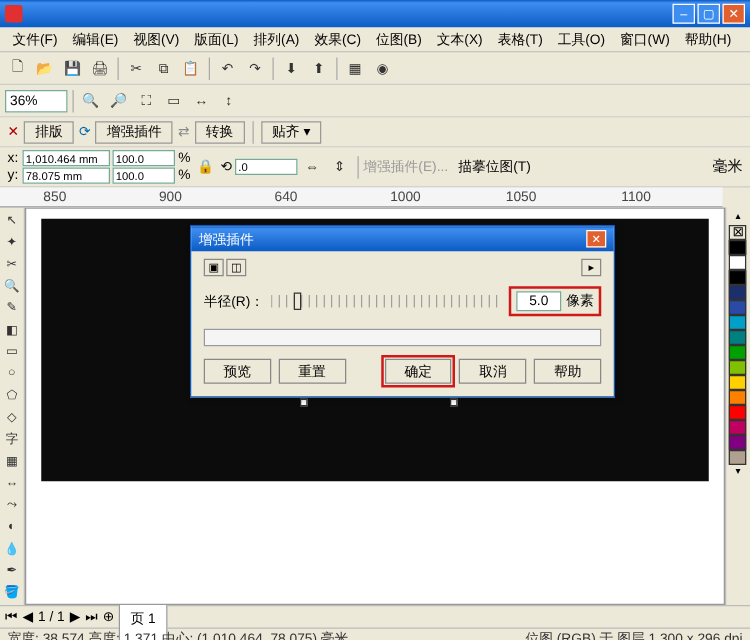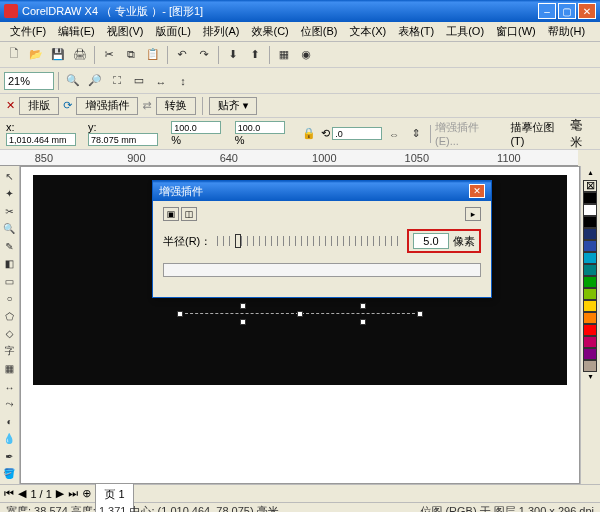--- a/index.html
+++ b/index.html
@@ -11,21 +11,21 @@
 .winbtn.close{background:#e06030}
 .menubar{background:#ece9d8;height:20px;display:flex;align-items:center;padding:0 4px;border-bottom:1px solid #bbb}
 .menuitem{padding:2px 6px;cursor:pointer}
 .toolbar{background:#ece9d8;height:26px;display:flex;align-items:center;padding:2px 4px;border-bottom:1px solid #ccc;gap:2px}
 .tbtn{width:20px;height:20px;border:1px solid transparent;display:flex;align-items:center;justify-content:center;cursor:pointer;color:#333}
 .tsep{width:1px;height:18px;background:#aaa;margin:0 2px}
 .zoombox{width:50px;height:18px;border:1px solid #7a9;background:#fff;padding:0 3px;display:flex;align-items:center}
 .proprow{background:#ece9d8;height:24px;display:flex;align-items:center;padding:2px 6px;border-bottom:1px solid #ccc;gap:4px}
 .propbtn{height:18px;padding:0 8px;border:1px solid #999;background:#ece9d8;cursor:pointer;display:flex;align-items:center}
 .coordrow{background:#ece9d8;display:flex;align-items:center;padding:2px 6px;border-bottom:1px solid #ccc;gap:2px;height:32px}
-.cblock{display:flex;flex-direction:row;gap:1px;font-size:9px}
+.cblock{display:flex;flex-direction:column;gap:1px;font-size:9px}
 .cinput{width:70px;height:13px;border:1px solid #7a9;background:#fff;padding:0 2px;font-size:9px}
 .cinput.sm{width:50px}
 .ruler-h{height:16px;background:#f5f5f5;border-bottom:1px solid #999;font-size:8px;color:#444;position:relative;margin-right:22px}
 .ruler-h span{position:absolute;top:2px}
 .workarea{display:flex;height:318px}
 .toolbox{width:20px;background:#ece9d8;border-right:1px solid #bbb;display:flex;flex-direction:column;gap:1px;padding:2px 1px}
 .tool{width:17px;height:17px;border:1px solid transparent;display:flex;align-items:center;justify-content:center;cursor:pointer;font-size:10px;color:#333}
 .canvas-wrap{flex:1;background:#fff;position:relative;border:1px solid #999}
 .canvas-inner{position:absolute;top:8px;left:12px;right:12px;bottom:8px}
 .blackrect{position:absolute;top:0;left:0;right:0;height:210px;background:#0c0c0c}
@@ -39,33 +39,32 @@
 .statusbar{height:30px;background:#ece9d8;border-top:1px solid #bbb;padding:2px 6px;font-size:10px;color:#333;line-height:13px}
 .dialog{position:absolute;top:180px;left:152px;width:340px;background:#ece9d8;border:1px solid #0a5bc4;box-shadow:2px 2px 6px rgba(0,0,0,.3)}
 .dlg-title{background:linear-gradient(#0a5bc4,#3e8df0 10%,#0a5bc4);height:20px;color:#fff;display:flex;align-items:center;padding:0 6px}
 .dlg-close{margin-left:auto;width:16px;height:14px;background:#e06030;border:1px solid #fff;color:#fff;display:flex;align-items:center;justify-content:center;font-size:9px;cursor:pointer}
 .dlg-body{padding:6px 10px 10px}
 .dlg-tabbtns{display:flex;gap:2px;margin-bottom:8px}
 .dlg-tabbtn{width:16px;height:14px;border:1px solid #888;background:#ece9d8;font-size:9px;display:flex;align-items:center;justify-content:center;cursor:pointer}
 .dlg-row{display:flex;align-items:center;gap:6px;margin-bottom:10px}
 .slider{flex:1;height:18px;position:relative;background:repeating-linear-gradient(90deg,#888 0,#888 1px,transparent 1px,transparent 6px);background-position:0 4px;background-size:6px 10px;background-repeat:repeat-x}
 .slider-thumb{position:absolute;top:2px;left:18px;width:6px;height:14px;background:#ece9d8;border:1px solid #333}
-.valgroup{border:2px solid #d01818;padding:2px 4px;display:flex;align-items:center;gap:4px}
+.valgroup{border:2px solid #d01818;padding:2px 4px;display:flex;align-items:flex-start;gap:4px}
 .valinput{width:36px;height:16px;border:1px solid #7a9;background:#fff;text-align:center}
 .longbar{height:14px;border:1px solid #999;background:#f5f5f5;margin-bottom:10px}
 .dlg-btns{display:flex;gap:6px;justify-content:center}
 .dlgbtn{width:56px;height:20px;border:1px solid #888;background:#ece9d8;cursor:pointer;display:flex;align-items:center;justify-content:center}
 .dlgbtn.hl{outline:2px solid #d01818;outline-offset:1px}
 </style>
 </head>
 <body>
 
 <div class="titlebar">
   <div class="icon"></div>
-  <span>CorelDRAW X4 （ 专业版 ）- [图形1]</span>
   <div class="winbtns">
     <div class="winbtn">–</div>
     <div class="winbtn">▢</div>
     <div class="winbtn close">✕</div>
   </div>
 </div>
 
 <div class="menubar">
   <span class="menuitem">文件(F)</span>
   <span class="menuitem">编辑(E)</span>
@@ -96,21 +95,21 @@
   <div class="tsep"></div>
   <div class="tbtn">⬇</div>
   <div class="tbtn">⬆</div>
   <div class="tsep"></div>
   <div class="tbtn">▦</div>
   <div class="tbtn">◉</div>
 </div>
 
 <div class="toolbar">
   <div class="zoombox">
-      <span>21%</span>
+      <span>36%</span>
     </div>
   <div class="tsep"></div>
   <div class="tbtn">🔍</div>
   <div class="tbtn">🔎</div>
   <div class="tbtn">⛶</div>
   <div class="tbtn">▭</div>
   <div class="tbtn">↔</div>
   <div class="tbtn">↕</div>
 </div>
 
@@ -253,14 +252,22 @@
       <span>半径(R)：</span>
       <div class="slider">
         <div class="slider-thumb"></div>
       </div>
       <div class="valgroup">
         <input class="valinput" value="5.0" style="">
         <span>像素</span>
       </div>
     </div>
     <div class="longbar"></div>
+    <div class="dlg-btns">
+      <div class="dlgbtn">预览</div>
+      <div class="dlgbtn">重置</div>
+      <div style="width:20px"></div>
+      <div class="dlgbtn hl">确定</div>
+      <div class="dlgbtn">取消</div>
+      <div class="dlgbtn">帮助</div>
+    </div>
   </div>
 </div>
 
 </body></html>

